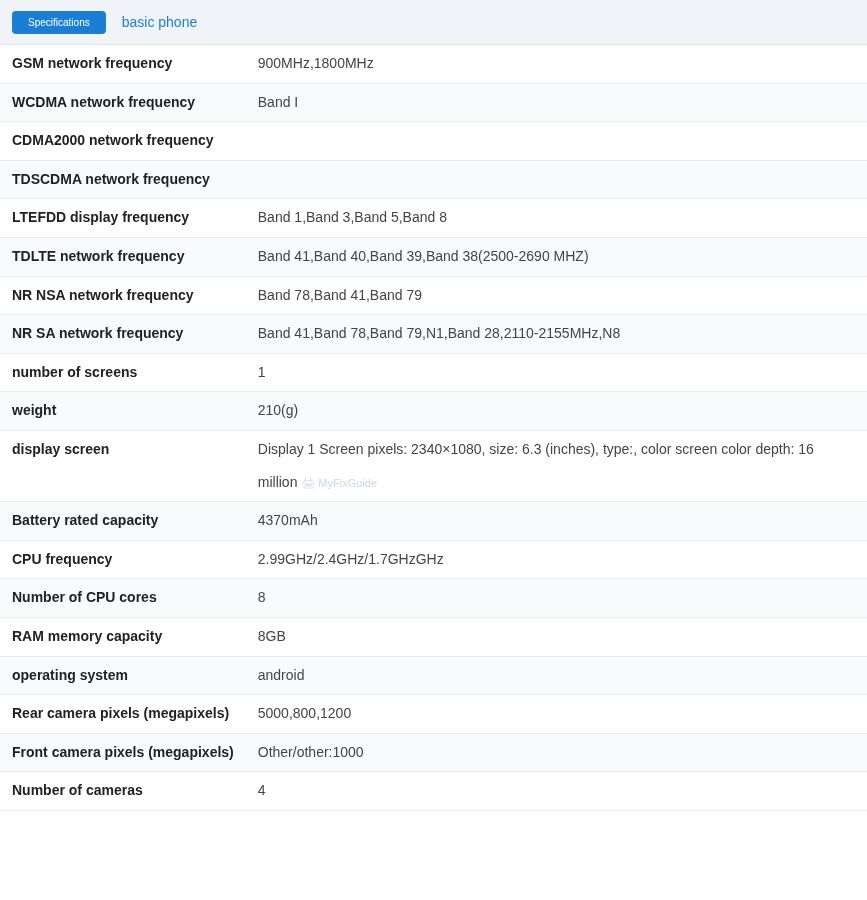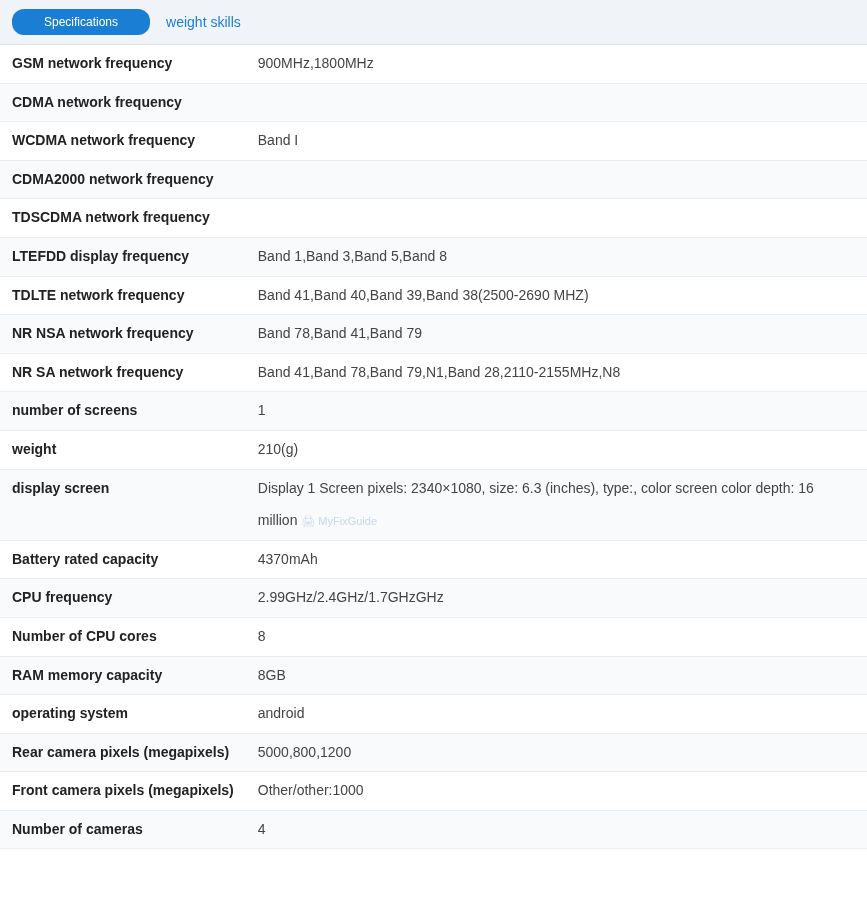--- a/index.html
+++ b/index.html
@@ -14,23 +14,23 @@
       border-bottom: 1px solid #dde3ea;
       padding: 8px 12px;
       display: flex;
       gap: 8px;
       align-items: center;
     }
     .tab-active {
       background: #1a7fd4;
       color: #fff;
       border: none;
-      border-radius: 12px;
-      padding: 6px 32px;
-      font-size: 12px;
+      border-radius: 4px;
+      padding: 6px 16px;
+      font-size: 10px;
       cursor: pointer;
     }
     .tab-inactive {
       background: transparent;
       color: #1a7fd4;
       border: none;
       font-size: 14px;
       cursor: pointer;
       padding: 6px 8px;
     }
@@ -66,32 +66,28 @@
       font-size: 11px;
       display: inline-block;
       margin-top: 16px;
     }
   </style>
 </head>
 <body>
 
 <div class="header">
   <button class="tab-active">Specifications</button>
-  <button class="tab-inactive">weight skills</button>
+  <button class="tab-inactive">basic phone</button>
 </div>
 
 <table class="specs-table">
   <tbody id="specs-body">
   <tr>
         <td>GSM network frequency</td>
         <td>900MHz,1800MHz</td>
-      </tr>
-      <tr>
-        <td>CDMA network frequency</td>
-        <td></td>
       </tr>
       <tr>
         <td>WCDMA network frequency</td>
         <td>Band I</td>
       </tr>
       <tr>
         <td>CDMA2000 network frequency</td>
         <td></td>
       </tr>
       <tr>

